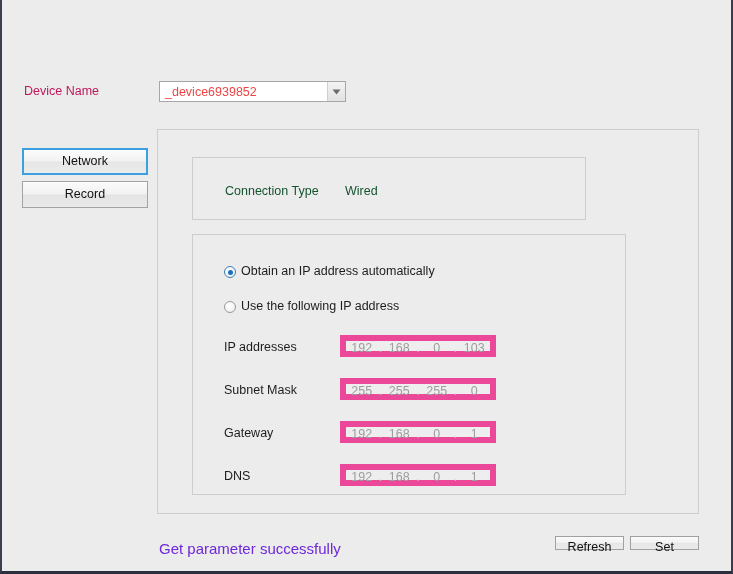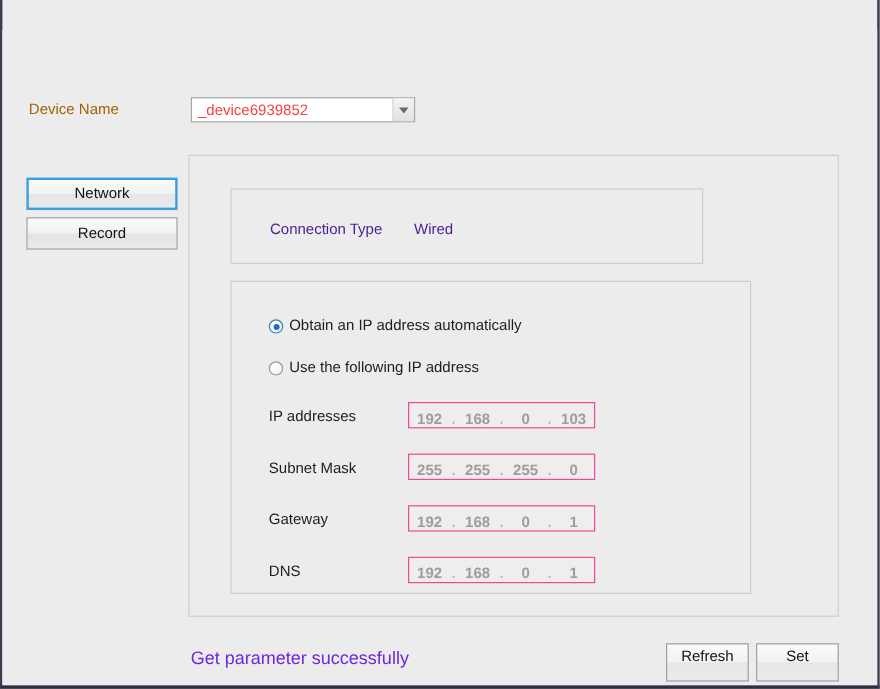--- a/index.html
+++ b/index.html
@@ -82,21 +82,21 @@
     width: 729px;
     height: 546px;
     background: #ececec;
   }
 
   
   #device-label {
     position: absolute;
     left: 22px; top: 59px;
     font-size: 12.5px;
-    color: #a16207;
+    color: #be185d;
     white-space: nowrap;
   }
   #device-combo {
     position: absolute;
     left: 157px; top: 56px;
     width: 187px; height: 21px;
     background: #ffffff;
     border: 1px solid #a6a6a6;
     box-sizing: border-box;
     cursor: pointer;
@@ -158,21 +158,21 @@
     box-sizing: border-box;
     border: 1px solid #cdcdcd;
     background: #ececec;
   }
   #group-connection { left: 34px; top: 27px; width: 394px; height: 63px; }
   #group-ip         { left: 34px; top: 104px; width: 434px; height: 261px; }
 
   .field-label {
     position: absolute;
     font-size: 12.5px;
-    color: #4c1d95;
+    color: #14532d;
     white-space: nowrap;
   }
   #conn-type-label { left: 32px; top: 26px; }
   #conn-type-value { left: 152px; top: 26px; }
 
   
   .radio-row {
     position: absolute;
     left: 31px;
     cursor: pointer;
@@ -212,26 +212,25 @@
     left: 31px; top: 5px;
     font-size: 12.5px;
     color: #1d1d1d;
     white-space: nowrap;
   }
   .ip-field {
     position: absolute;
     left: 147px; top: 0;
     width: 156px; height: 22px;
     box-sizing: border-box;
-    border: 1px solid #ec4899;
+    border: 6px solid #ec4899;
     background: #eeeeee;
     display: flex;
-    align-items: flex-end;
+    align-items: flex-start;
     cursor: default;
-    font-weight: bold;
   }
   .ip-field .oct {
     flex: 1 1 0;
     text-align: center;
     font-size: 12.5px;
     color: #9d9d9d;
     font-family: "Liberation Sans", sans-serif;
   }
   .ip-field .dot {
     width: 6px;
@@ -244,21 +243,21 @@
   #status-text {
     position: absolute;
     left: 157px; top: 515px;
     font-size: 15px;
     color: #6d28d9;
     white-space: nowrap;
   }
   .action-button {
     position: absolute;
     top: 511px;
-    width: 69px; height: 32px;
+    width: 69px; height: 14px;
     box-sizing: border-box;
     font-size: 12.5px;
     color: #111;
     text-align: center;
     line-height: 20px;
     cursor: pointer;
     background: linear-gradient(to bottom, #fbfbfb 0%, #f2f2f2 48%, #e6e6e6 52%, #ebebeb 100%);
     border: 1px solid #a0a0a0;
   }
   #btn-refresh { left: 553px; }

